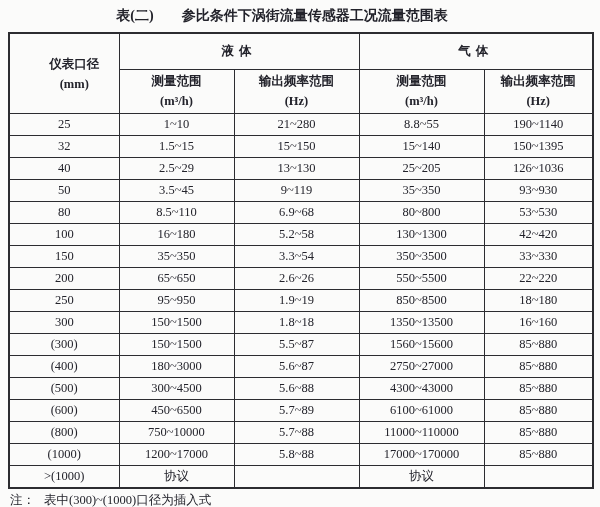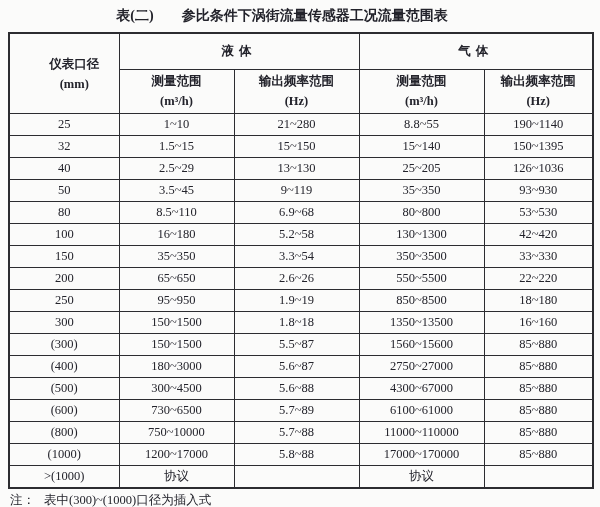--- a/index.html
+++ b/index.html
@@ -190,26 +190,26 @@
     <td>(400)</td>
     <td>180~3000</td>
     <td>5.6~87</td>
     <td>2750~27000</td>
     <td>85~880</td>
   </tr>
         <tr>
     <td>(500)</td>
     <td>300~4500</td>
     <td>5.6~88</td>
-    <td>4300~67000</td>
+    <td>4300~43000</td>
     <td>85~880</td>
   </tr>
         <tr>
     <td>(600)</td>
-    <td>730~6500</td>
+    <td>450~6500</td>
     <td>5.7~89</td>
     <td>6100~61000</td>
     <td>85~880</td>
   </tr>
         <tr>
     <td>(800)</td>
     <td>750~10000</td>
     <td>5.7~88</td>
     <td>11000~110000</td>
     <td>85~880</td>

